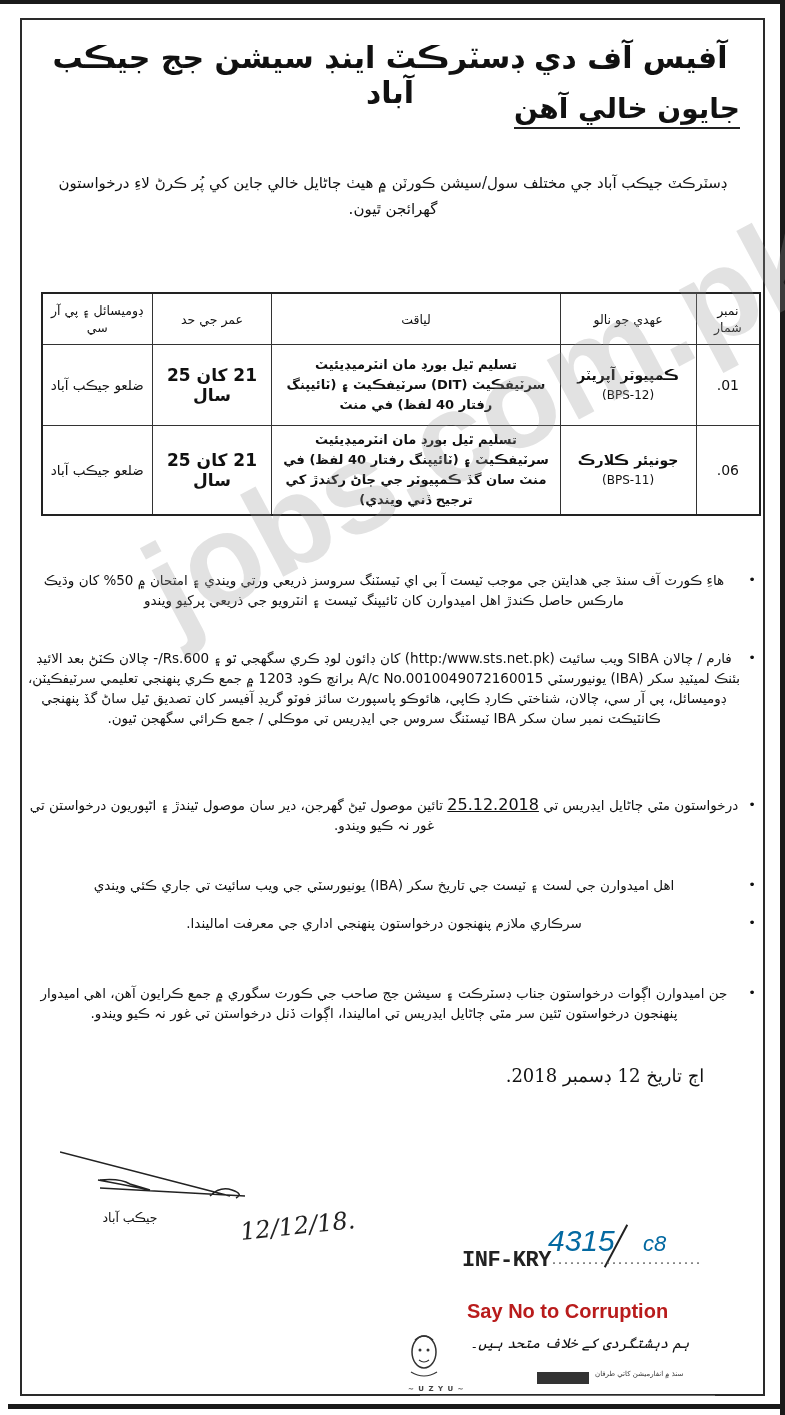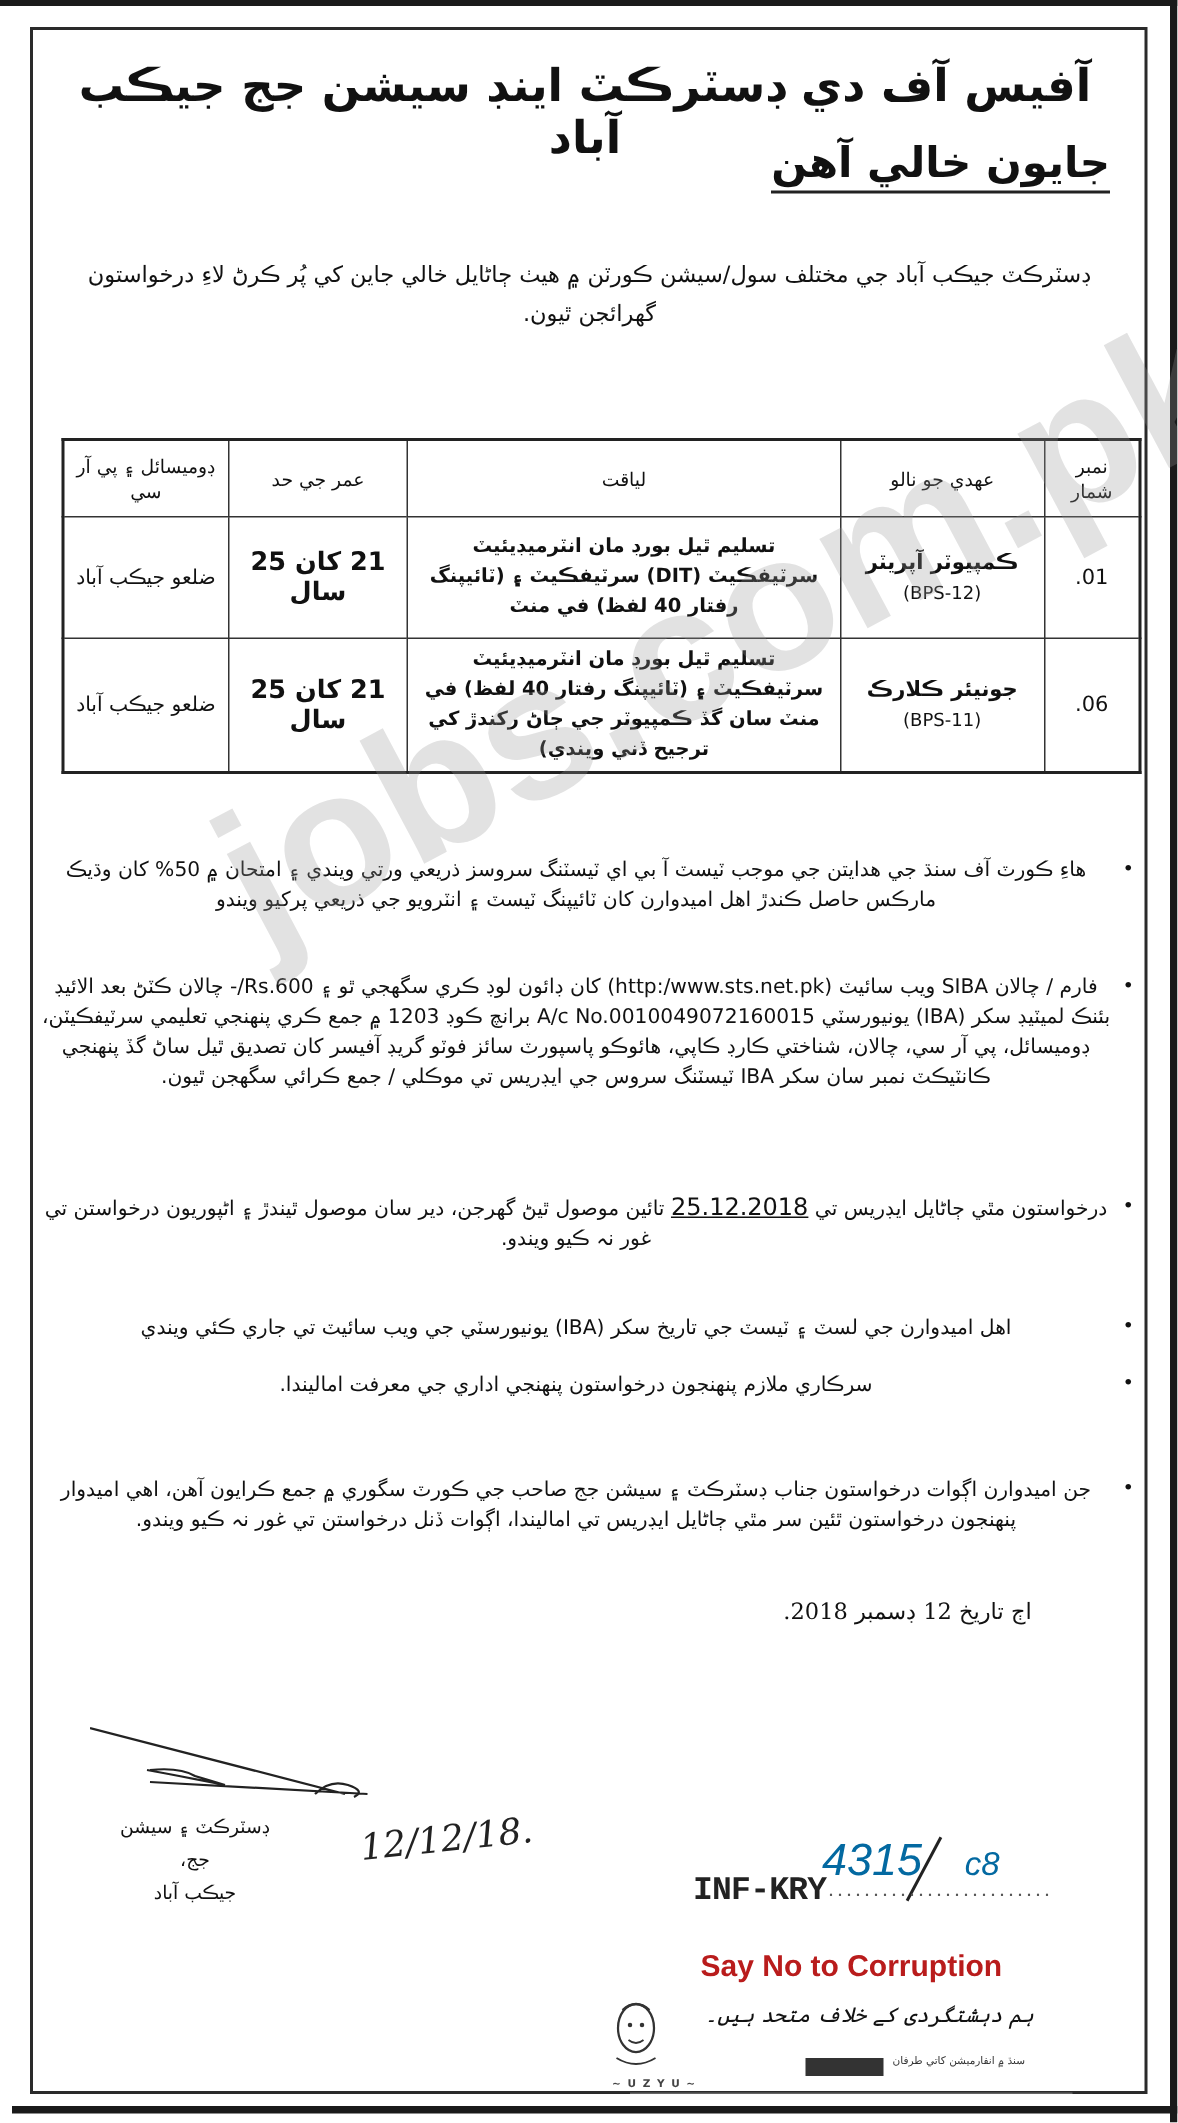--- a/index.html
+++ b/index.html
@@ -44,21 +44,21 @@
     td.post { font-weight: bold; font-size: 14px; }
     td.post .bps { display: block; font-size: 12px; font-weight: normal; direction: ltr; }
     td.num { font-size: 14px; }
     .bullet {
       position: absolute; left: 24px; width: 720px; font-size: 13.5px; line-height: 20px;
     }
     .bullet::before { content: "\2022"; position: absolute; right: -12px; top: 0; font-size: 13px; }
     .bullet u { text-decoration: underline; font-size: 16px; }
     .dated {
       position: absolute; left: 470px; top: 1065px; width: 270px; font-family: "DejaVu Serif", serif;
-      font-size: 15px;
+      font-size: 18px;
     }
     .signature {
       position: absolute; left: 60px; top: 1150px; width: 190px; height: 50px;
     }
     .sign-caption {
       position: absolute; left: 70px; top: 1207px; width: 120px; text-align: center;
       font-size: 12.5px; line-height: 22px;
     }
     .sign-date {
       position: absolute; left: 240px; top: 1212px; font-family: "DejaVu Serif", serif;
@@ -167,21 +167,20 @@
 <div class="bullet rtl" style="top:875px">اهل اميدوارن جي لسٽ ۽ ٽيسٽ جي تاريخ سکر (IBA) يونيورسٽي جي ويب سائيٽ تي جاري ڪئي ويندي</div>
 <div class="bullet rtl" style="top:913px">سرڪاري ملازم پنهنجون درخواستون پنهنجي اداري جي معرفت اماليندا.</div>
 <div class="bullet rtl" style="top:983px">جن اميدوارن اڳوات درخواستون جناب ڊسٽرڪٽ ۽ سيشن جج صاحب جي ڪورٽ سگوري ۾ جمع ڪرايون آهن، اهي اميدوار پنهنجون درخواستون ٿئين سر مٿي ڄاڻايل ايڊريس تي اماليندا، اڳوات ڏنل درخواستن تي غور نہ ڪيو ويندو.</div>
 
 <div class="dated rtl">اڄ تاريخ 12 ڊسمبر 2018.</div>
 
 <svg class="signature" viewBox="0 0 190 50">
   <path d="M0 2 L170 46 M40 38 L185 46 M38 30 Q60 34 90 40 L70 34 Q60 28 40 30 M150 46 Q160 36 172 40 Q184 44 176 48" fill="none" stroke="#222" stroke-width="1.5"></path>
 </svg>
 <div class="sign-caption rtl">
-  <div>ڊسٽرڪٽ ۽ سيشن جج،</div>
   <div>جيڪب آباد</div>
 </div>
 <div class="sign-date">12/12/18.</div>
 
 <div class="diary-no">
   <span>4315</span>
   <span style="font-size:22px; margin-left:20px">c8</span>
 </div>
 <div class="diary-slash"></div>
 

